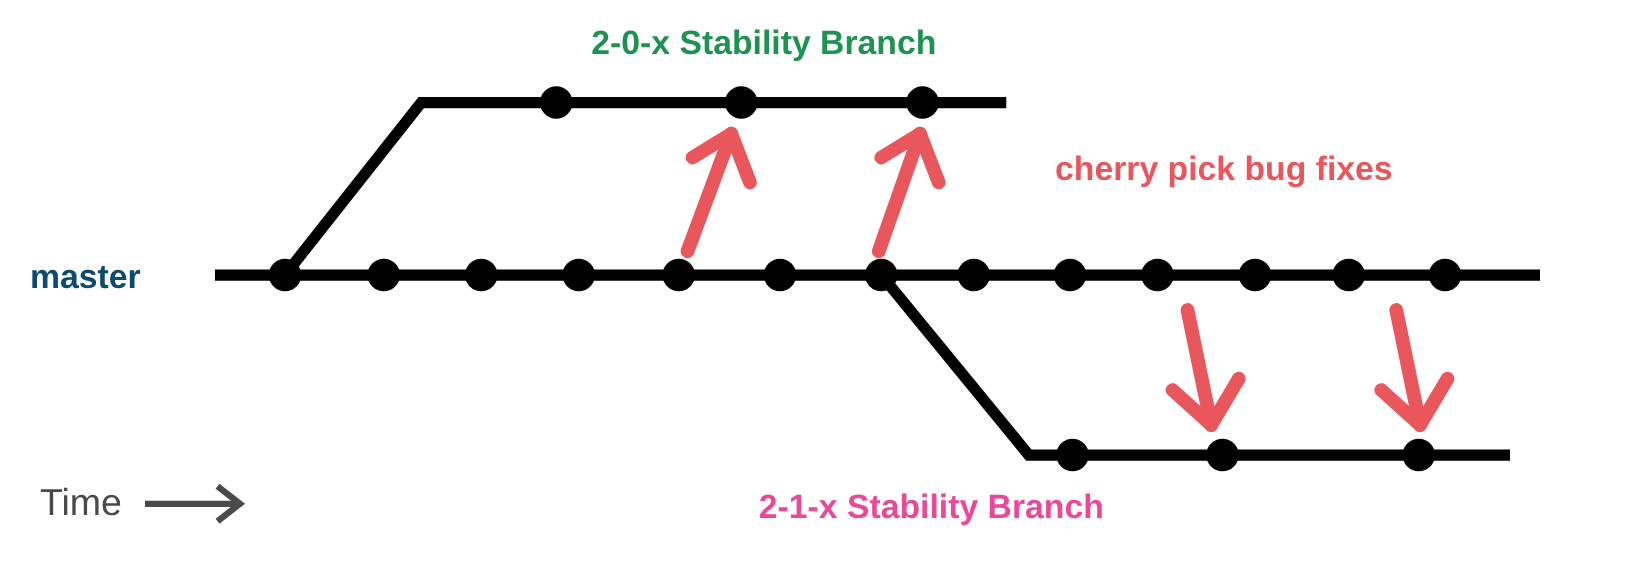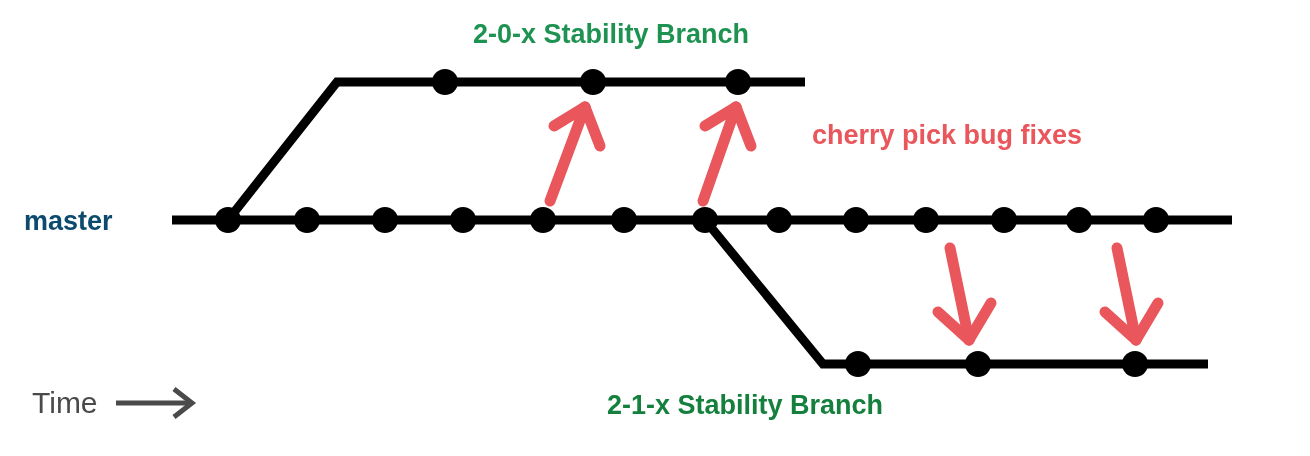--- a/index.html
+++ b/index.html
@@ -31,36 +31,36 @@
   #label-top-branch {
     left: 473px;
     top: 19px;
     font-size: 27px;
     color: #1e9250;
   }
   #label-bottom-branch {
     left: 607px;
     top: 390px;
     font-size: 27px;
-    color: #15803d;
+    color: #ec4899;
   }
   #label-master {
     left: 24px;
     top: 206px;
     font-size: 27px;
     color: #0c4a6e;
   }
   #label-cherry-pick {
     left: 812px;
     top: 117px;
     font-size: 27px;
     line-height: 36px;
     color: #e9565b;
   }
-  #label-cherry-pick div { white-space: nowrap; }
+  #label-cherry-pick div { white-space: nowrap; margin-left: 32px; }
   #time-axis {
     position: absolute;
     left: 32px;
     top: 386px;
     display: flex;
     align-items: center;
     gap: 16px;
   }
   #time-axis .time-text {
     font-size: 30px;

